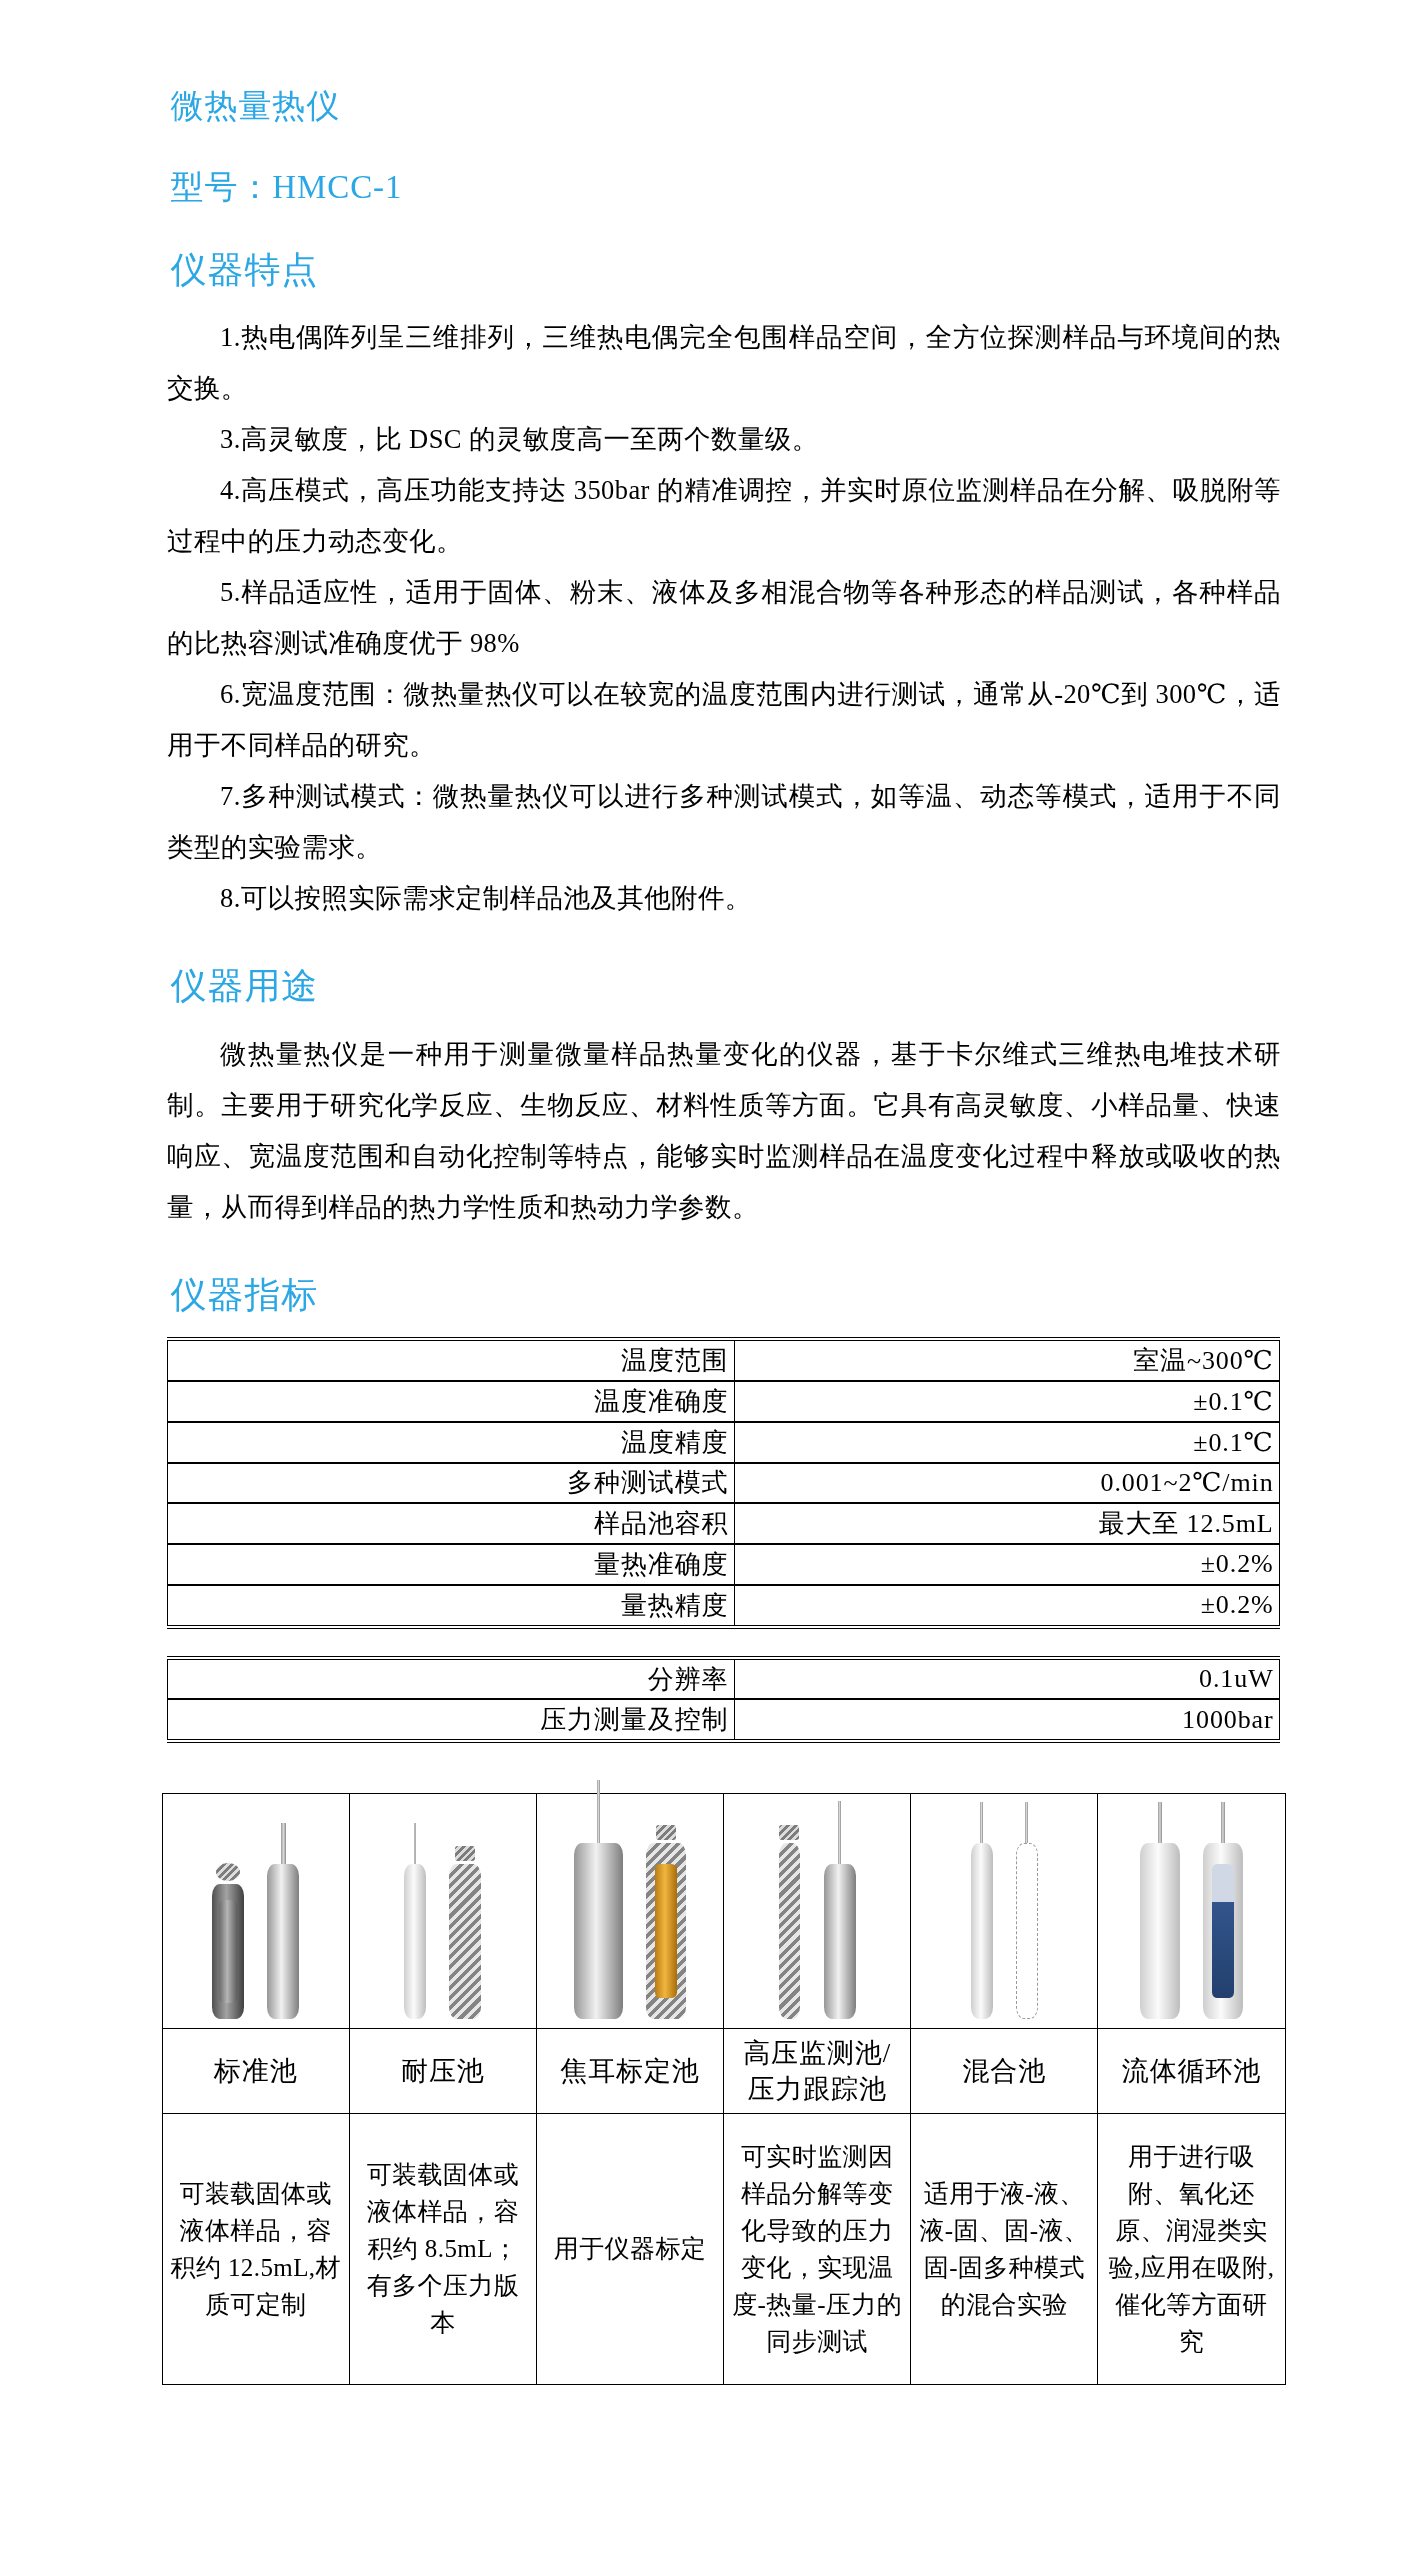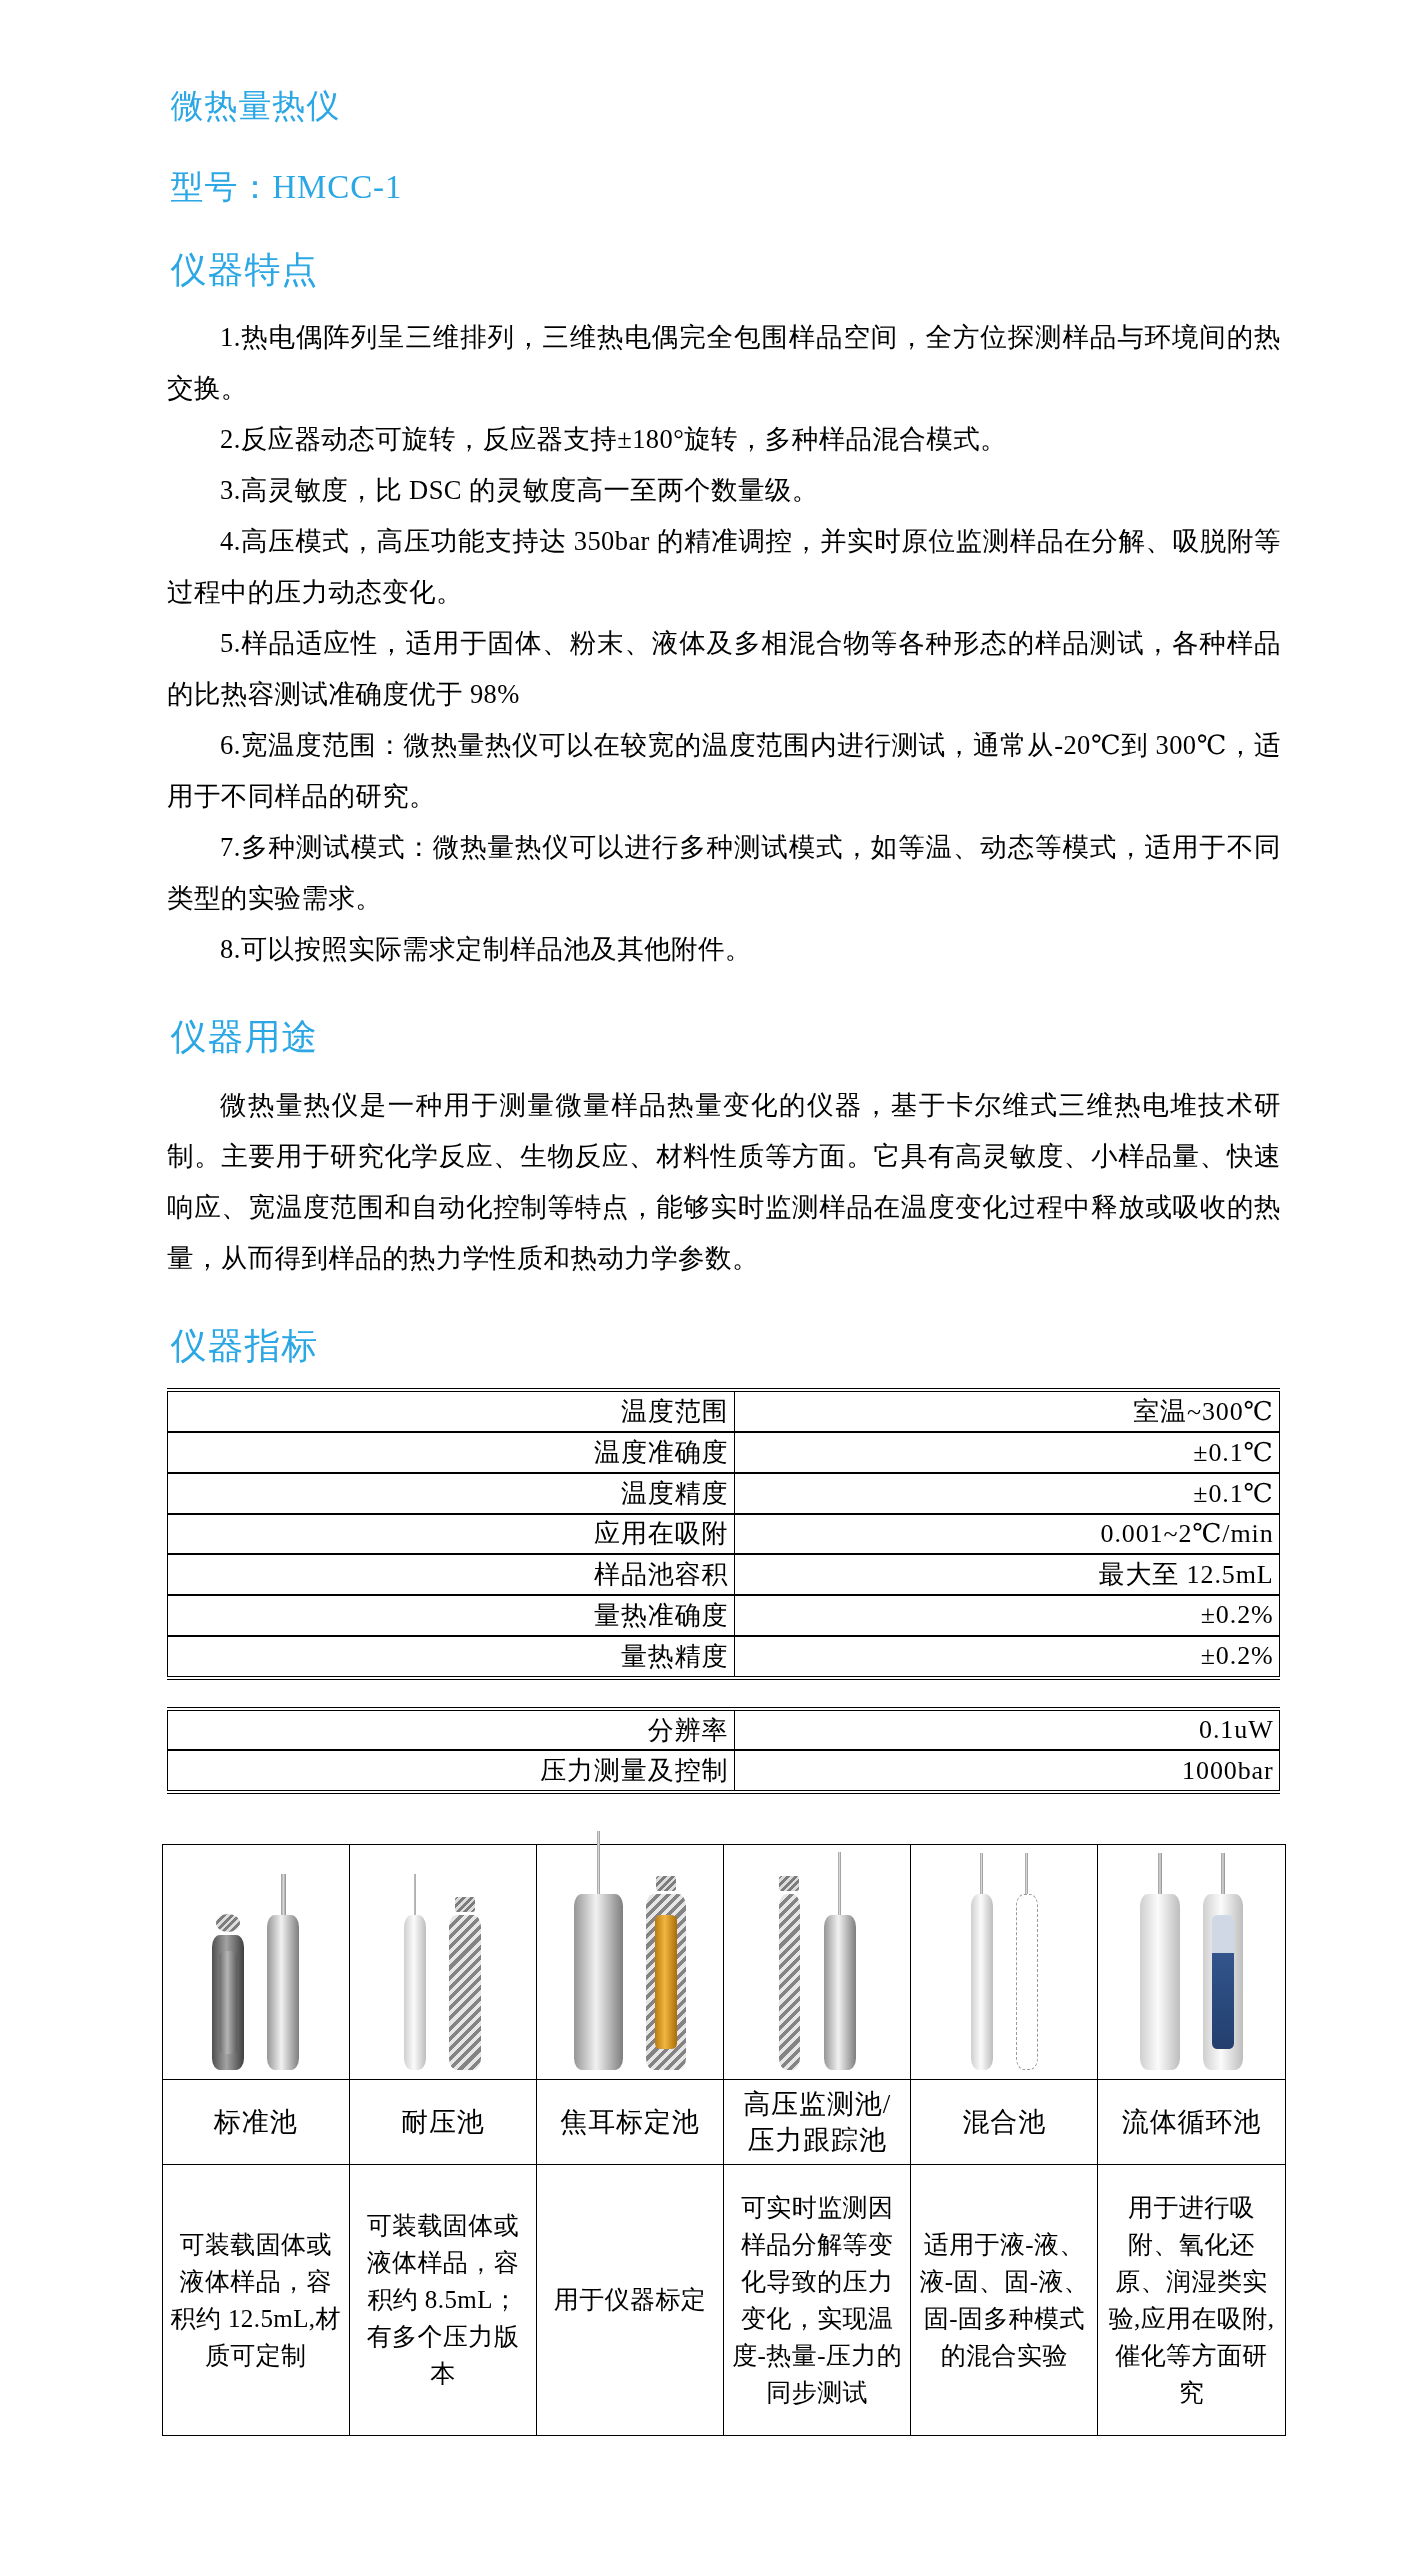--- a/index.html
+++ b/index.html
@@ -99,21 +99,20 @@
 </head>
 <body>
 
 <div class="page" style="--blue:#2aa7e4;">
 
   <h1 class="h-title">微热量热仪</h1>
   <h2 class="h-model">型号：HMCC-1</h2>
 
   <h3 class="h-section">仪器特点</h3>
   <p class="para">1.热电偶阵列呈三维排列，三维热电偶完全包围样品空间，全方位探测样品与环境间的热交换。</p>
-  <p class="para">2.反应器动态可旋转，反应器支持±180°旋转，多种样品混合模式。</p>
   <p class="para">3.高灵敏度，比 DSC 的灵敏度高一至两个数量级。</p>
   <p class="para">4.高压模式，高压功能支持达 350bar 的精准调控，并实时原位监测样品在分解、吸脱附等过程中的压力动态变化。</p>
   <p class="para">5.样品适应性，适用于固体、粉末、液体及多相混合物等各种形态的样品测试，各种样品的比热容测试准确度优于 98%</p>
   <p class="para">6.宽温度范围：微热量热仪可以在较宽的温度范围内进行测试，通常从-20℃到 300℃，适用于不同样品的研究。</p>
   <p class="para">7.多种测试模式：微热量热仪可以进行多种测试模式，如等温、动态等模式，适用于不同类型的实验需求。</p>
   <p class="para">8.可以按照实际需求定制样品池及其他附件。</p>
 
   <h3 class="h-section">仪器用途</h3>
   <p class="para">微热量热仪是一种用于测量微量样品热量变化的仪器，基于卡尔维式三维热电堆技术研制。主要用于研究化学反应、生物反应、材料性质等方面。它具有高灵敏度、小样品量、快速响应、宽温度范围和自动化控制等特点，能够实时监测样品在温度变化过程中释放或吸收的热量，从而得到样品的热力学性质和热动力学参数。</p>
 
@@ -127,21 +126,21 @@
       </tr>
       <tr>
         <td class="c1">温度准确度</td>
         <td class="c2">±0.1℃</td>
       </tr>
       <tr>
         <td class="c1">温度精度</td>
         <td class="c2">±0.1℃</td>
       </tr>
       <tr>
-        <td class="c1">应用在吸附</td>
+        <td class="c1">多种测试模式</td>
         <td class="c2">0.001~2℃/min</td>
       </tr>
       <tr>
         <td class="c1">样品池容积</td>
         <td class="c2">最大至 12.5mL</td>
       </tr>
       <tr>
         <td class="c1">量热准确度</td>
         <td class="c2">±0.2%</td>
       </tr>

